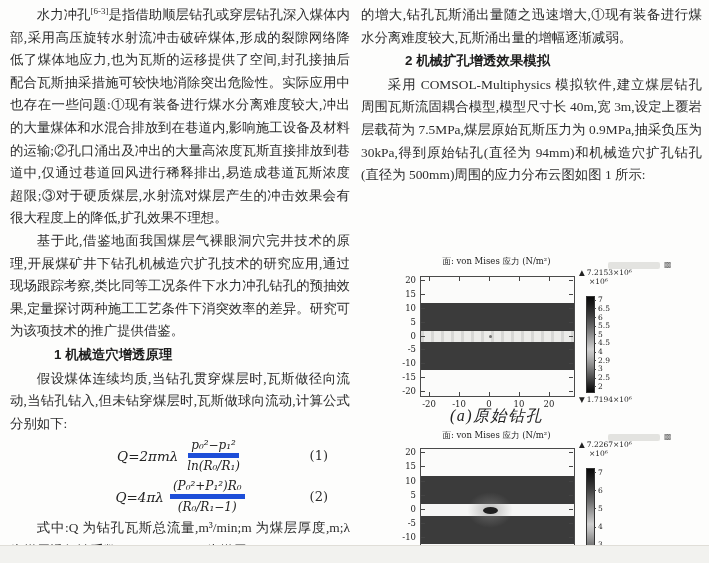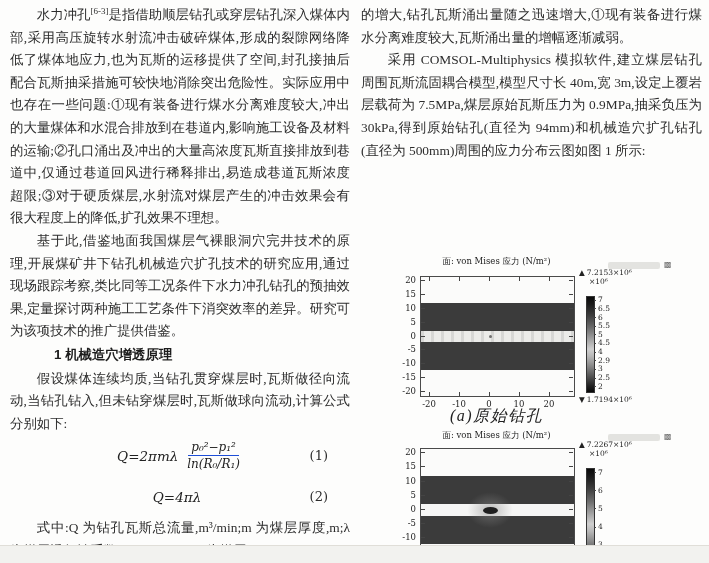--- a/index.html
+++ b/index.html
@@ -12,21 +12,21 @@
          font-size:13.4px;line-height:22.6px;color:#2c2c2c;}
   p.indent{text-indent:2em;}
   sup.cite{font-size:9px;line-height:0;}
   h3.sec{margin:1px 0;padding-left:44px;font-family:"Liberation Sans","DejaVu Sans",sans-serif;
          font-weight:bold;font-size:13.4px;line-height:22.6px;color:#1d1d1d;}
   .equation{position:relative;height:41px;display:flex;align-items:center;justify-content:center;
             font-family:"DejaVu Serif","Liberation Serif",serif;font-style:italic;
             font-size:13.5px;color:#222;}
   .equation .lhs{margin-right:6px;}
   .frac{display:inline-flex;flex-direction:column;align-items:center;font-size:12px;line-height:1.2;}
-  .frac .num{padding:0 3px 1px;border-bottom:1px solid #1d4ed8;}
+  .frac .num{padding:0 3px 1px;border-bottom:5px solid #1d4ed8;}
   .frac .den{padding:1px 3px 0;}
   .eqno{position:absolute;right:22px;font-style:normal;font-size:13px;color:#2c2c2c;}
   .fig{position:absolute;}
   .fig .abs{position:absolute;}
   .cbar{position:absolute;
         background:linear-gradient(to bottom,#0a0a0a 0%,#1c1c1c 8%,#3f3f3f 20%,#6b6b6b 32%,
                    #a0a0a0 44%,#cfcfcf 55%,#b9b9b9 62%,#8b8b8b 72%,#555555 83%,
                    #1f1f1f 94%,#080808 100%);
         border:1px solid #333;}
   .bottom-strip{position:absolute;left:0;top:545px;width:709px;height:18px;
@@ -45,27 +45,32 @@
     <div class="equation">
       <span class="lhs">Q=2πmλ</span>
       <span class="frac">
         <span class="num">p₀²−p₁²</span>
         <span class="den">ln(R₀/R₁)</span>
       </span>
       <span class="eqno">(1)</span>
     </div>
     <div class="equation">
       <span class="lhs">Q=4πλ</span>
+      <span class="frac">
+        <span class="num">(P₀²+P₁²)R₀</span>
+        <span class="den">(R₀/R₁−1)</span>
+      </span>
       <span class="eqno">(2)</span>
     </div>
     <p class="body indent">式中:Q 为钻孔瓦斯总流量,m³/min;m 为煤层厚度,m;λ 为煤层透气性系数,m²/(MPa²·d);p₀ 为煤层</p>
   </div>
 
   <div class="col col-right">
     <p class="body">的增大,钻孔瓦斯涌出量随之迅速增大,①现有装备进行煤水分离难度较大,瓦斯涌出量的增幅逐渐减弱。</p>
+    <h3 class="sec">2 机械扩孔增透效果模拟</h3>
     <p class="body indent">采用 COMSOL-Multiphysics 模拟软件,建立煤层钻孔周围瓦斯流固耦合模型,模型尺寸长 40m,宽 3m,设定上覆岩层载荷为 7.5MPa,煤层原始瓦斯压力为 0.9MPa,抽采负压为 30kPa,得到原始钻孔(直径为 94mm)和机械造穴扩孔钻孔(直径为 500mm)周围的应力分布云图如图 1 所示:</p>
   </div>
 
   <div id="fig-a" class="fig" style="left: 360px; top: 254px; width: 349px; height: 180px;">
       <div style="position: absolute; left: 40px; top: 2px; width: 193px; text-align: center; font-size: 8.5px; color: rgb(34, 34, 34); font-family: &quot;DejaVu Serif&quot;, serif; white-space: nowrap;">面: von Mises 应力 (N/m²)</div>
       <div style="position: absolute; left: 248px; top: 8px; width: 52px; height: 7px; background: rgb(220, 220, 216); border-radius: 2px; opacity: 0.8;"></div>
       <span style="position: absolute; left: 304px; top: 6px; font-size: 8px; color: rgb(110, 110, 110);">▩</span>
       <div style="position: absolute; left: 60px; top: 22px; width: 153px; height: 119px; border: 1px solid rgb(74, 74, 74); background: rgb(251, 251, 250); overflow: hidden;">
         <div style="position: absolute; left: 0px; top: 0px; width: 100%; height: 26.2907px; background: rgb(251, 251, 250);"></div>
         <div style="position: absolute; left: 0px; top: 26.2907px; width: 100%; height: 27.6744px; background: rgb(59, 59, 59);"></div>

